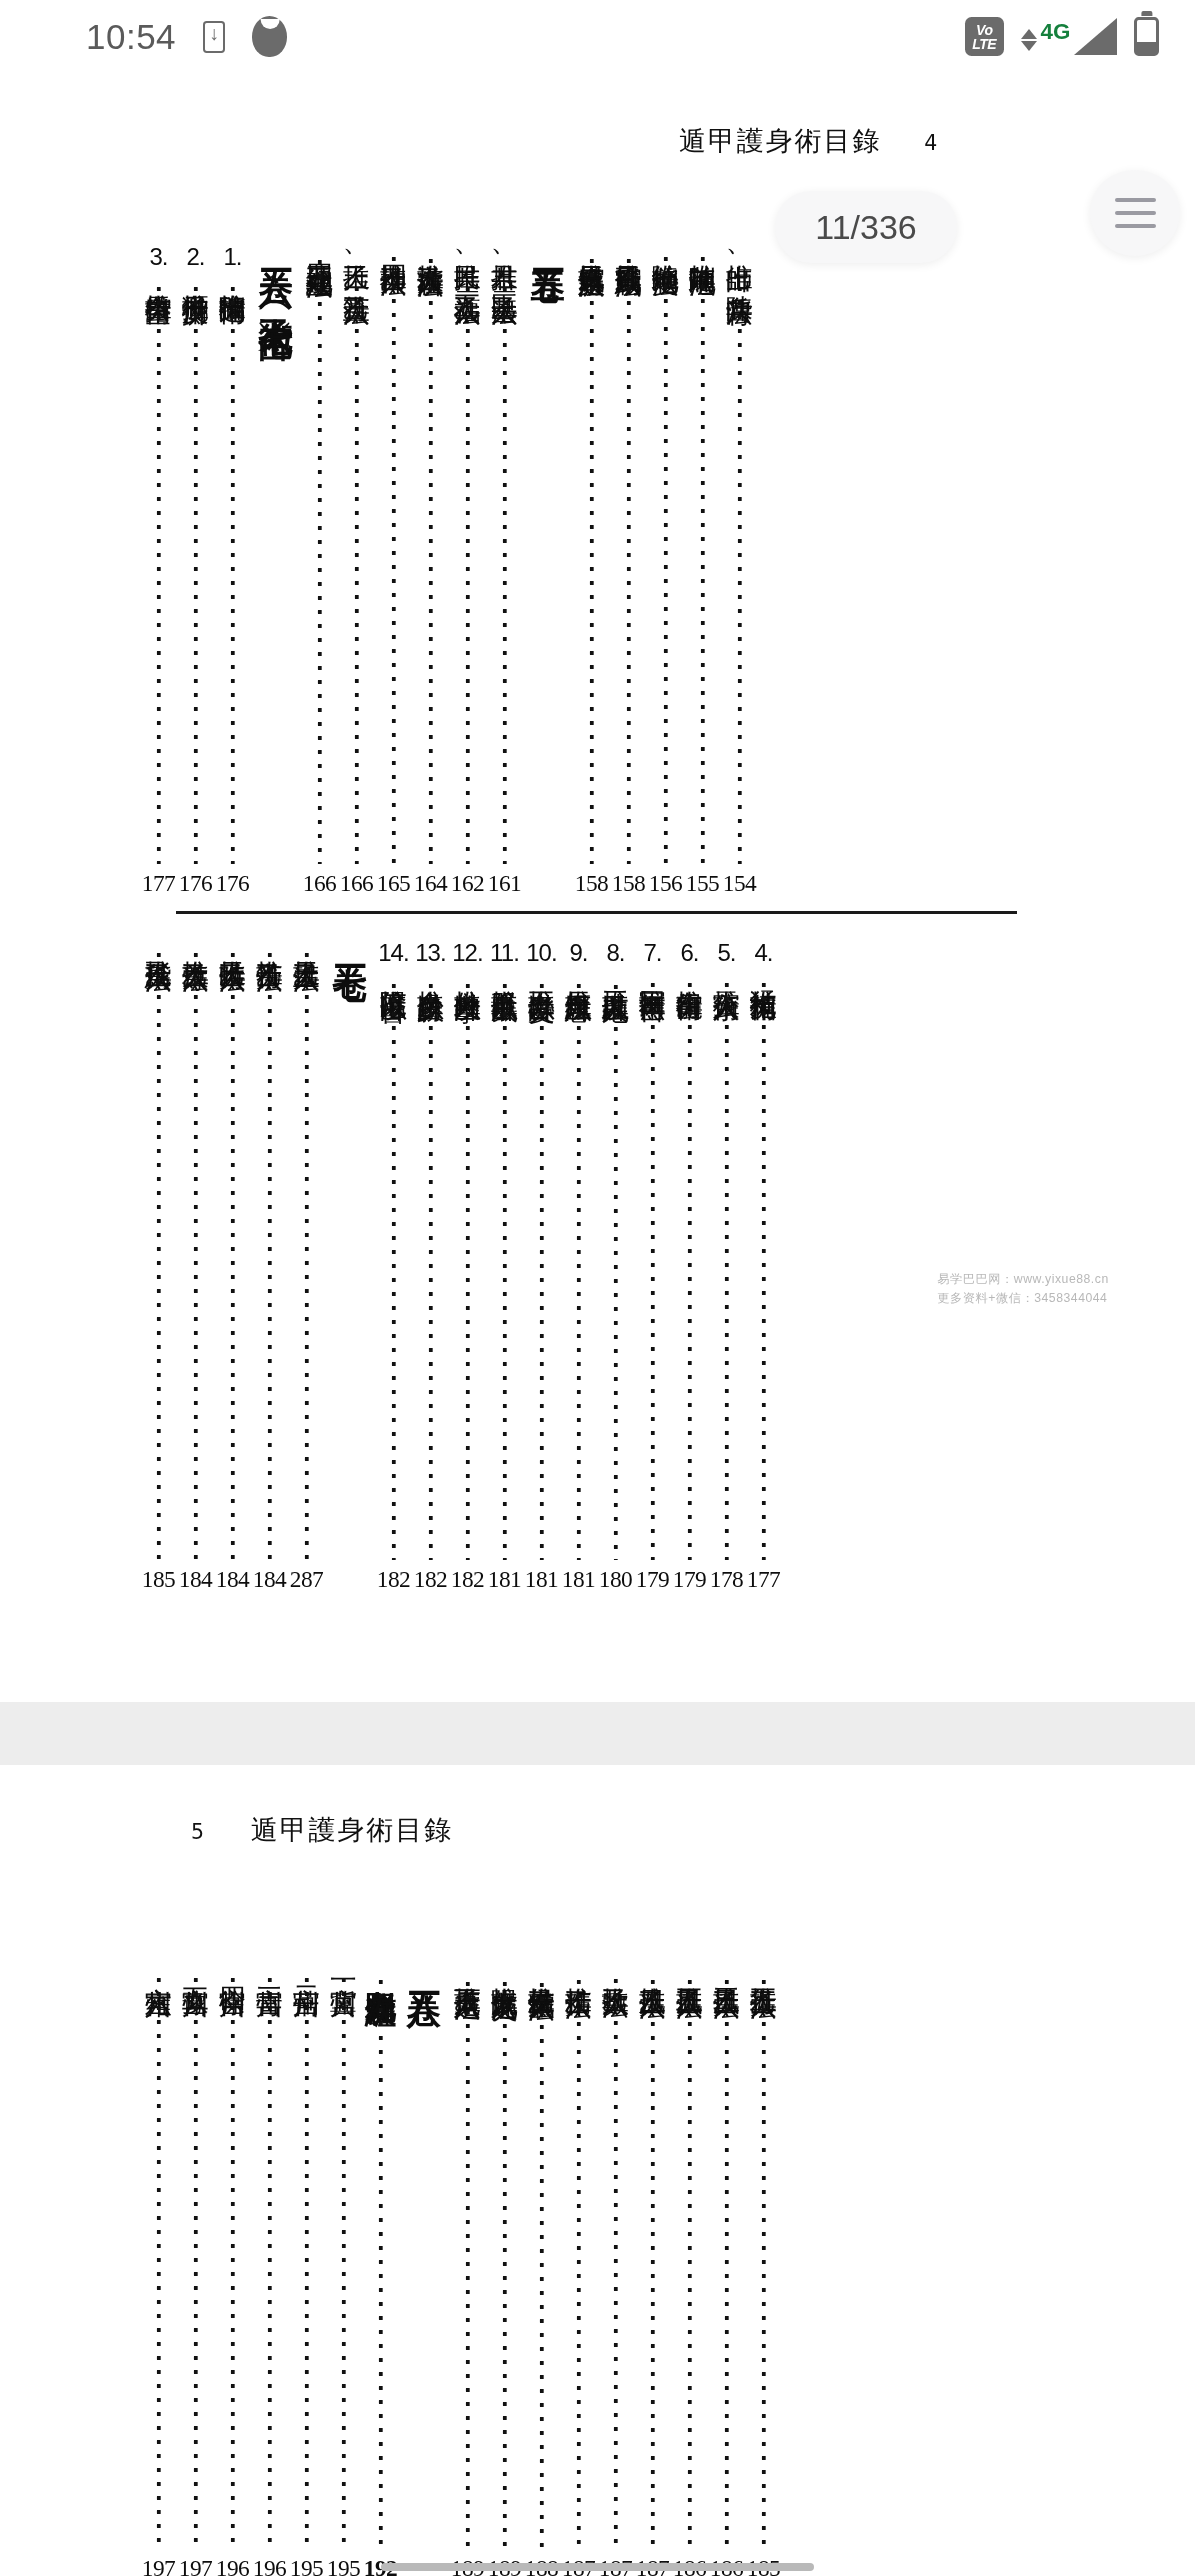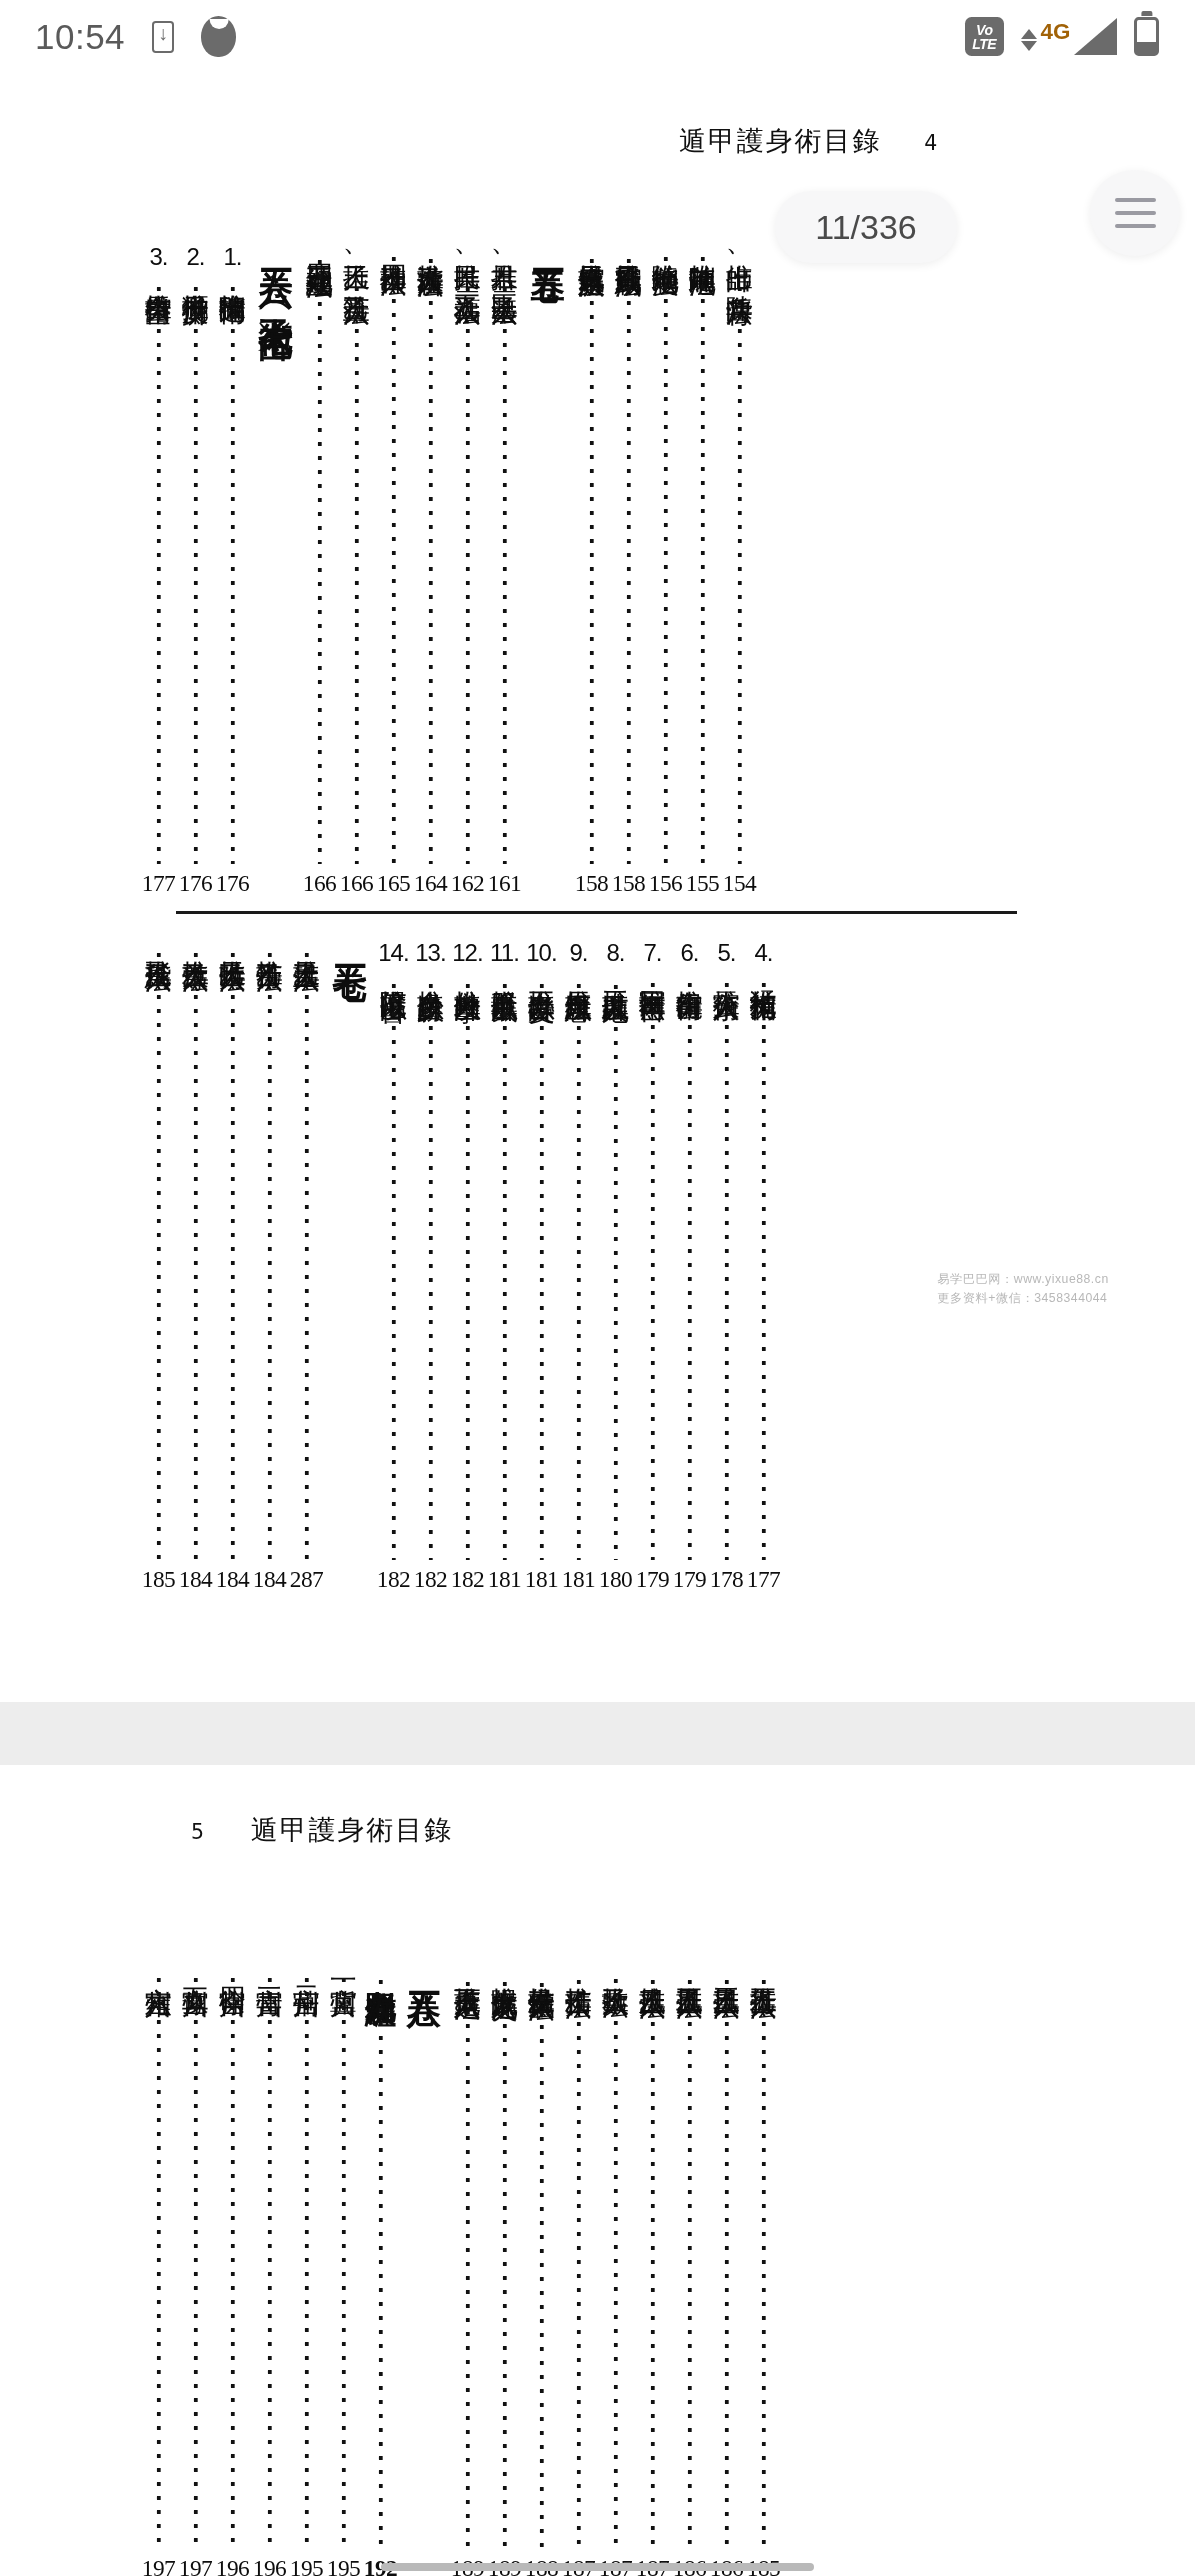--- a/index.html
+++ b/index.html
@@ -9,21 +9,21 @@
     font-family: "Liberation Sans", "DejaVu Sans", sans-serif;
   }
   body { position: relative; width: 1196px; height: 2576px; overflow: hidden; }
 
   
   .statusbar {
     position: absolute; left: 0; top: 0; width: 1196px; height: 73px;
     background: #ffffff;
     display: flex; align-items: center;
   }
-  .sb-left { display: flex; align-items: center; gap: 27px; margin-left: 35px; }
+  .sb-left { display: flex; align-items: center; gap: 27px; margin-left: 86px; }
   .sb-clock { font-size: 35px; color: #5a5a5a; letter-spacing: 0.5px; font-family: "Liberation Sans", sans-serif; }
   .sb-right { margin-left: auto; margin-right: 37px; display: flex; align-items: center; gap: 17px; }
 
   .icon-download-phone { width: 22.4px; height: 32px; border: 2.8px solid #6b6b6b; border-radius: 3.7px; position: relative; }
   .icon-download-phone::after {
     content: "↓"; position: absolute; left: 0; right: 0; top: -3.7px;
     text-align: center; font-size: 19.6px; line-height: 28px; color: #6b6b6b;
   }
   .icon-moon-blob {
     width: 35px; height: 41px; background: #6b6b6b; border-radius: 50% 50% 48% 48%;
@@ -43,21 +43,21 @@
     font-style: italic;
   }
   .icon-signal { display: flex; align-items: flex-end; gap: 3.7px; }
   .sig-arrows { display: flex; flex-direction: column; gap: 2.8px; margin-bottom: 3.7px; }
   .sig-arrows i {
     display: block; width: 0; height: 0; border-left: 8.4px solid transparent;
     border-right: 8.4px solid transparent;
   }
   .sig-arrows i.up { border-bottom: 10.3px solid #6b6b6b; }
   .sig-arrows i.down { border-top: 10.3px solid #6b6b6b; }
-  .sig-net { font-size: 22.4px; color: #a16207; font-weight: 600; margin-bottom: 10px; }
+  .sig-net { font-size: 22.4px; color: #15803d; font-weight: 600; margin-bottom: 10px; }
   .sig-bars {
     width: 43px; height: 37px; background: #6b6b6b;
     clip-path: polygon(100% 0, 100% 100%, 0 100%);
   }
   .icon-battery {
     width: 25px; height: 39px; border: 3.7px solid #6b6b6b; border-radius: 4.7px; position: relative;
   }
   .icon-battery::before {
     content: ""; position: absolute; left: 50%; top: -9.3px; transform: translateX(-50%);
     width: 11.2px; height: 5.6px; background: #6b6b6b; border-radius: 1.9px 1.9px 0 0;

